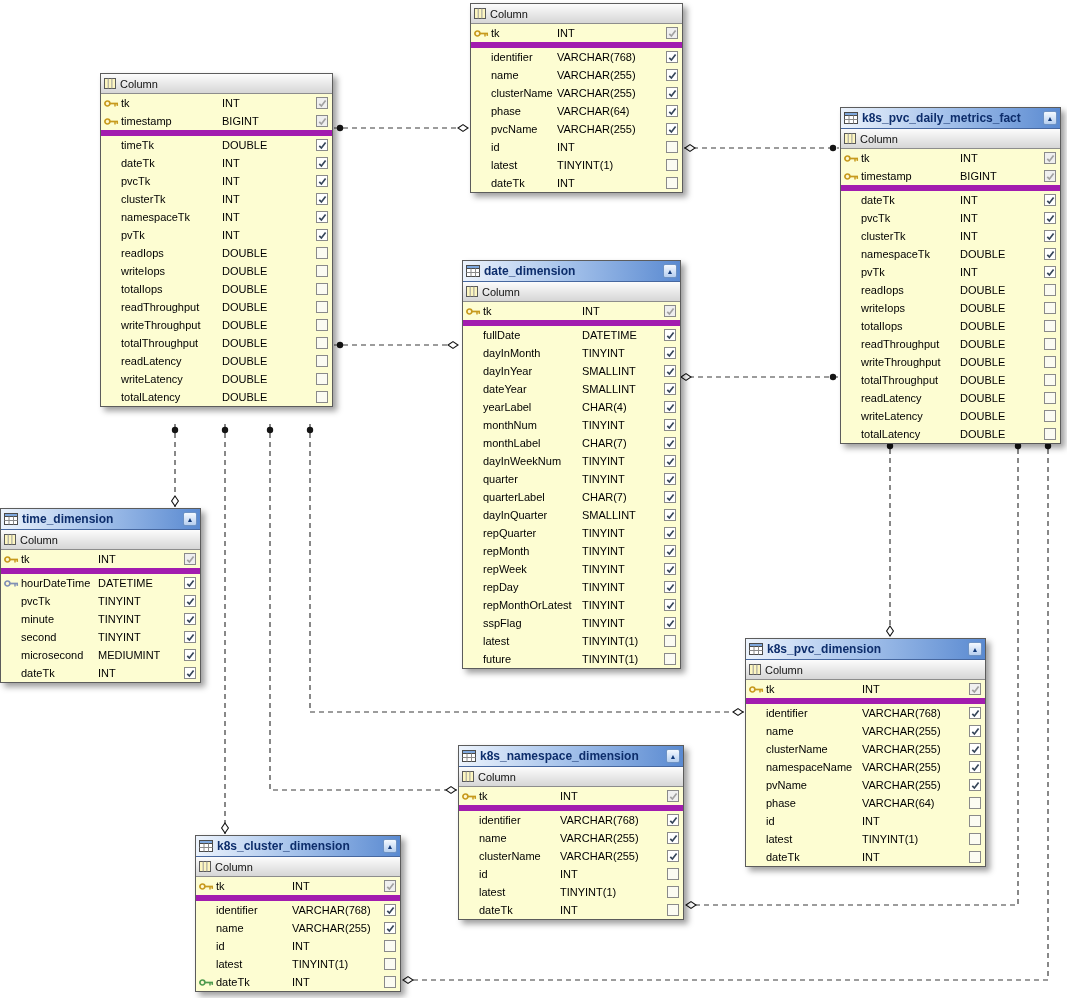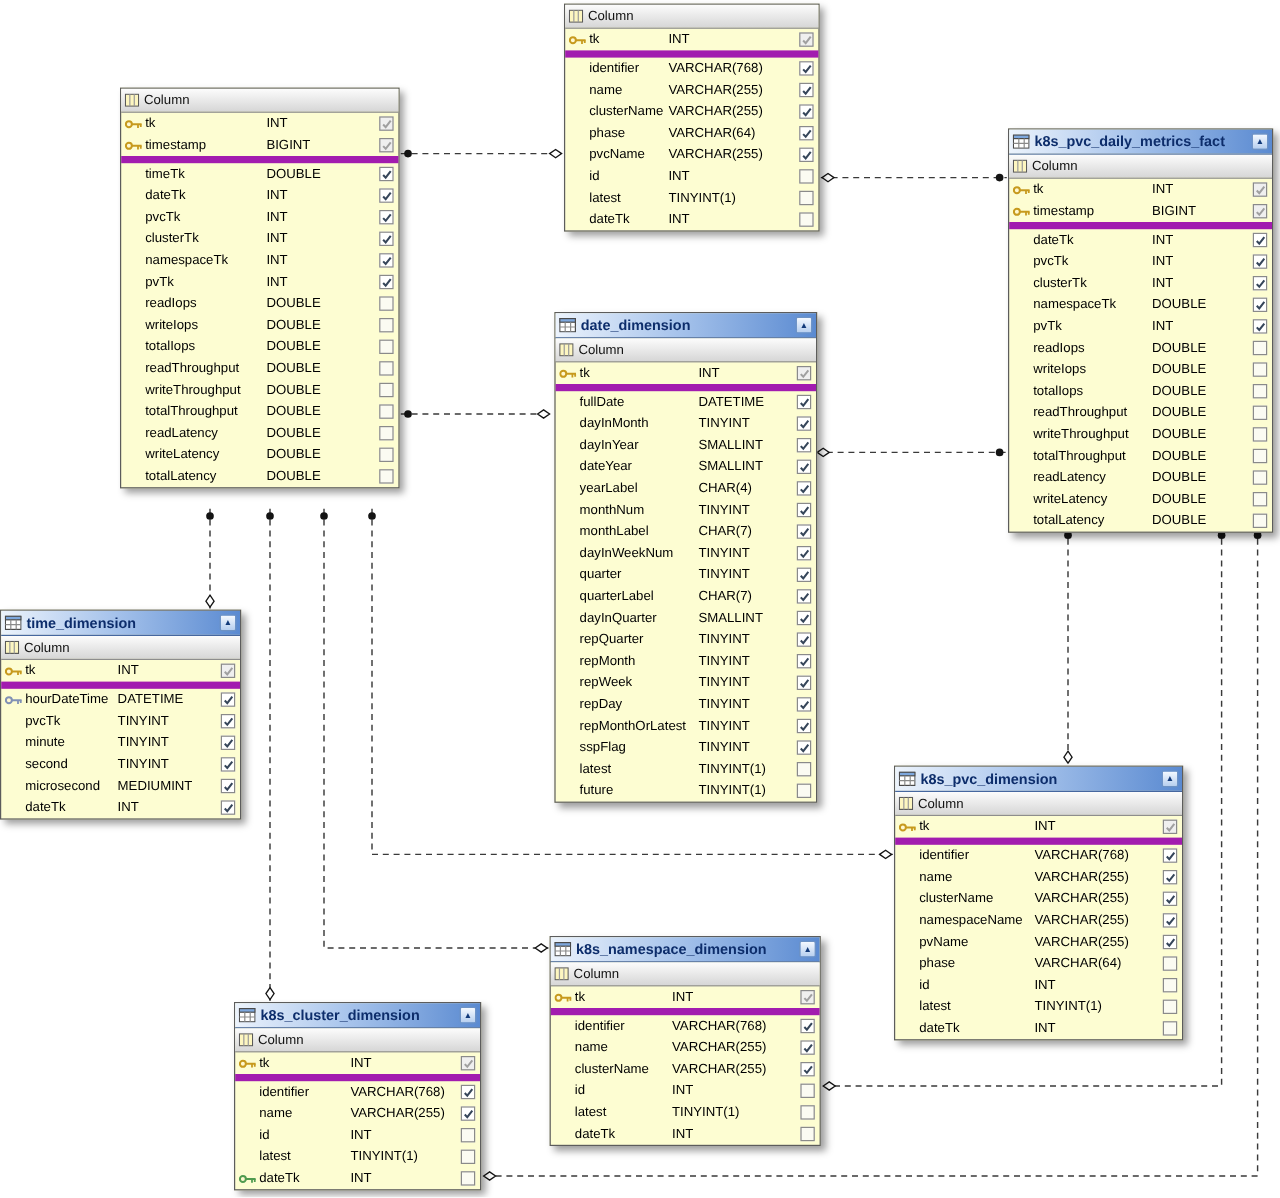--- a/index.html
+++ b/index.html
@@ -971,21 +971,21 @@
           <span class="cb unchecked"></span>
         </div>
         <div class="row">
           <span class="keycell"></span>
           <span class="cname">dateTk</span>
           <span class="ctype" style="width: 103px;">INT</span>
           <span class="cb unchecked"></span>
         </div>
       </div>
     </div>
-    <div class="entity" style="left: 458px; top: 780px; width: 226px;">
+    <div class="entity" style="left: 458px; top: 745px; width: 226px;">
       <div class="ehdr">
         <span class="icn">
           <svg width="14" height="12" viewBox="0 0 14 12">
             <rect x="0.5" y="0.5" width="13" height="11" fill="#ffffff" stroke="#4a4a4a"></rect>
             <rect x="0.5" y="0.5" width="13" height="3" fill="#7da7dd" stroke="#4a4a4a"></rect>
             <line x1="5" y1="3.5" x2="5" y2="11.5" stroke="#8a8a8a"></line>
             <line x1="9.5" y1="3.5" x2="9.5" y2="11.5" stroke="#8a8a8a"></line>
             <line x1="0.5" y1="7.5" x2="13.5" y2="7.5" stroke="#8a8a8a"></line>
           </svg>
         </span>

